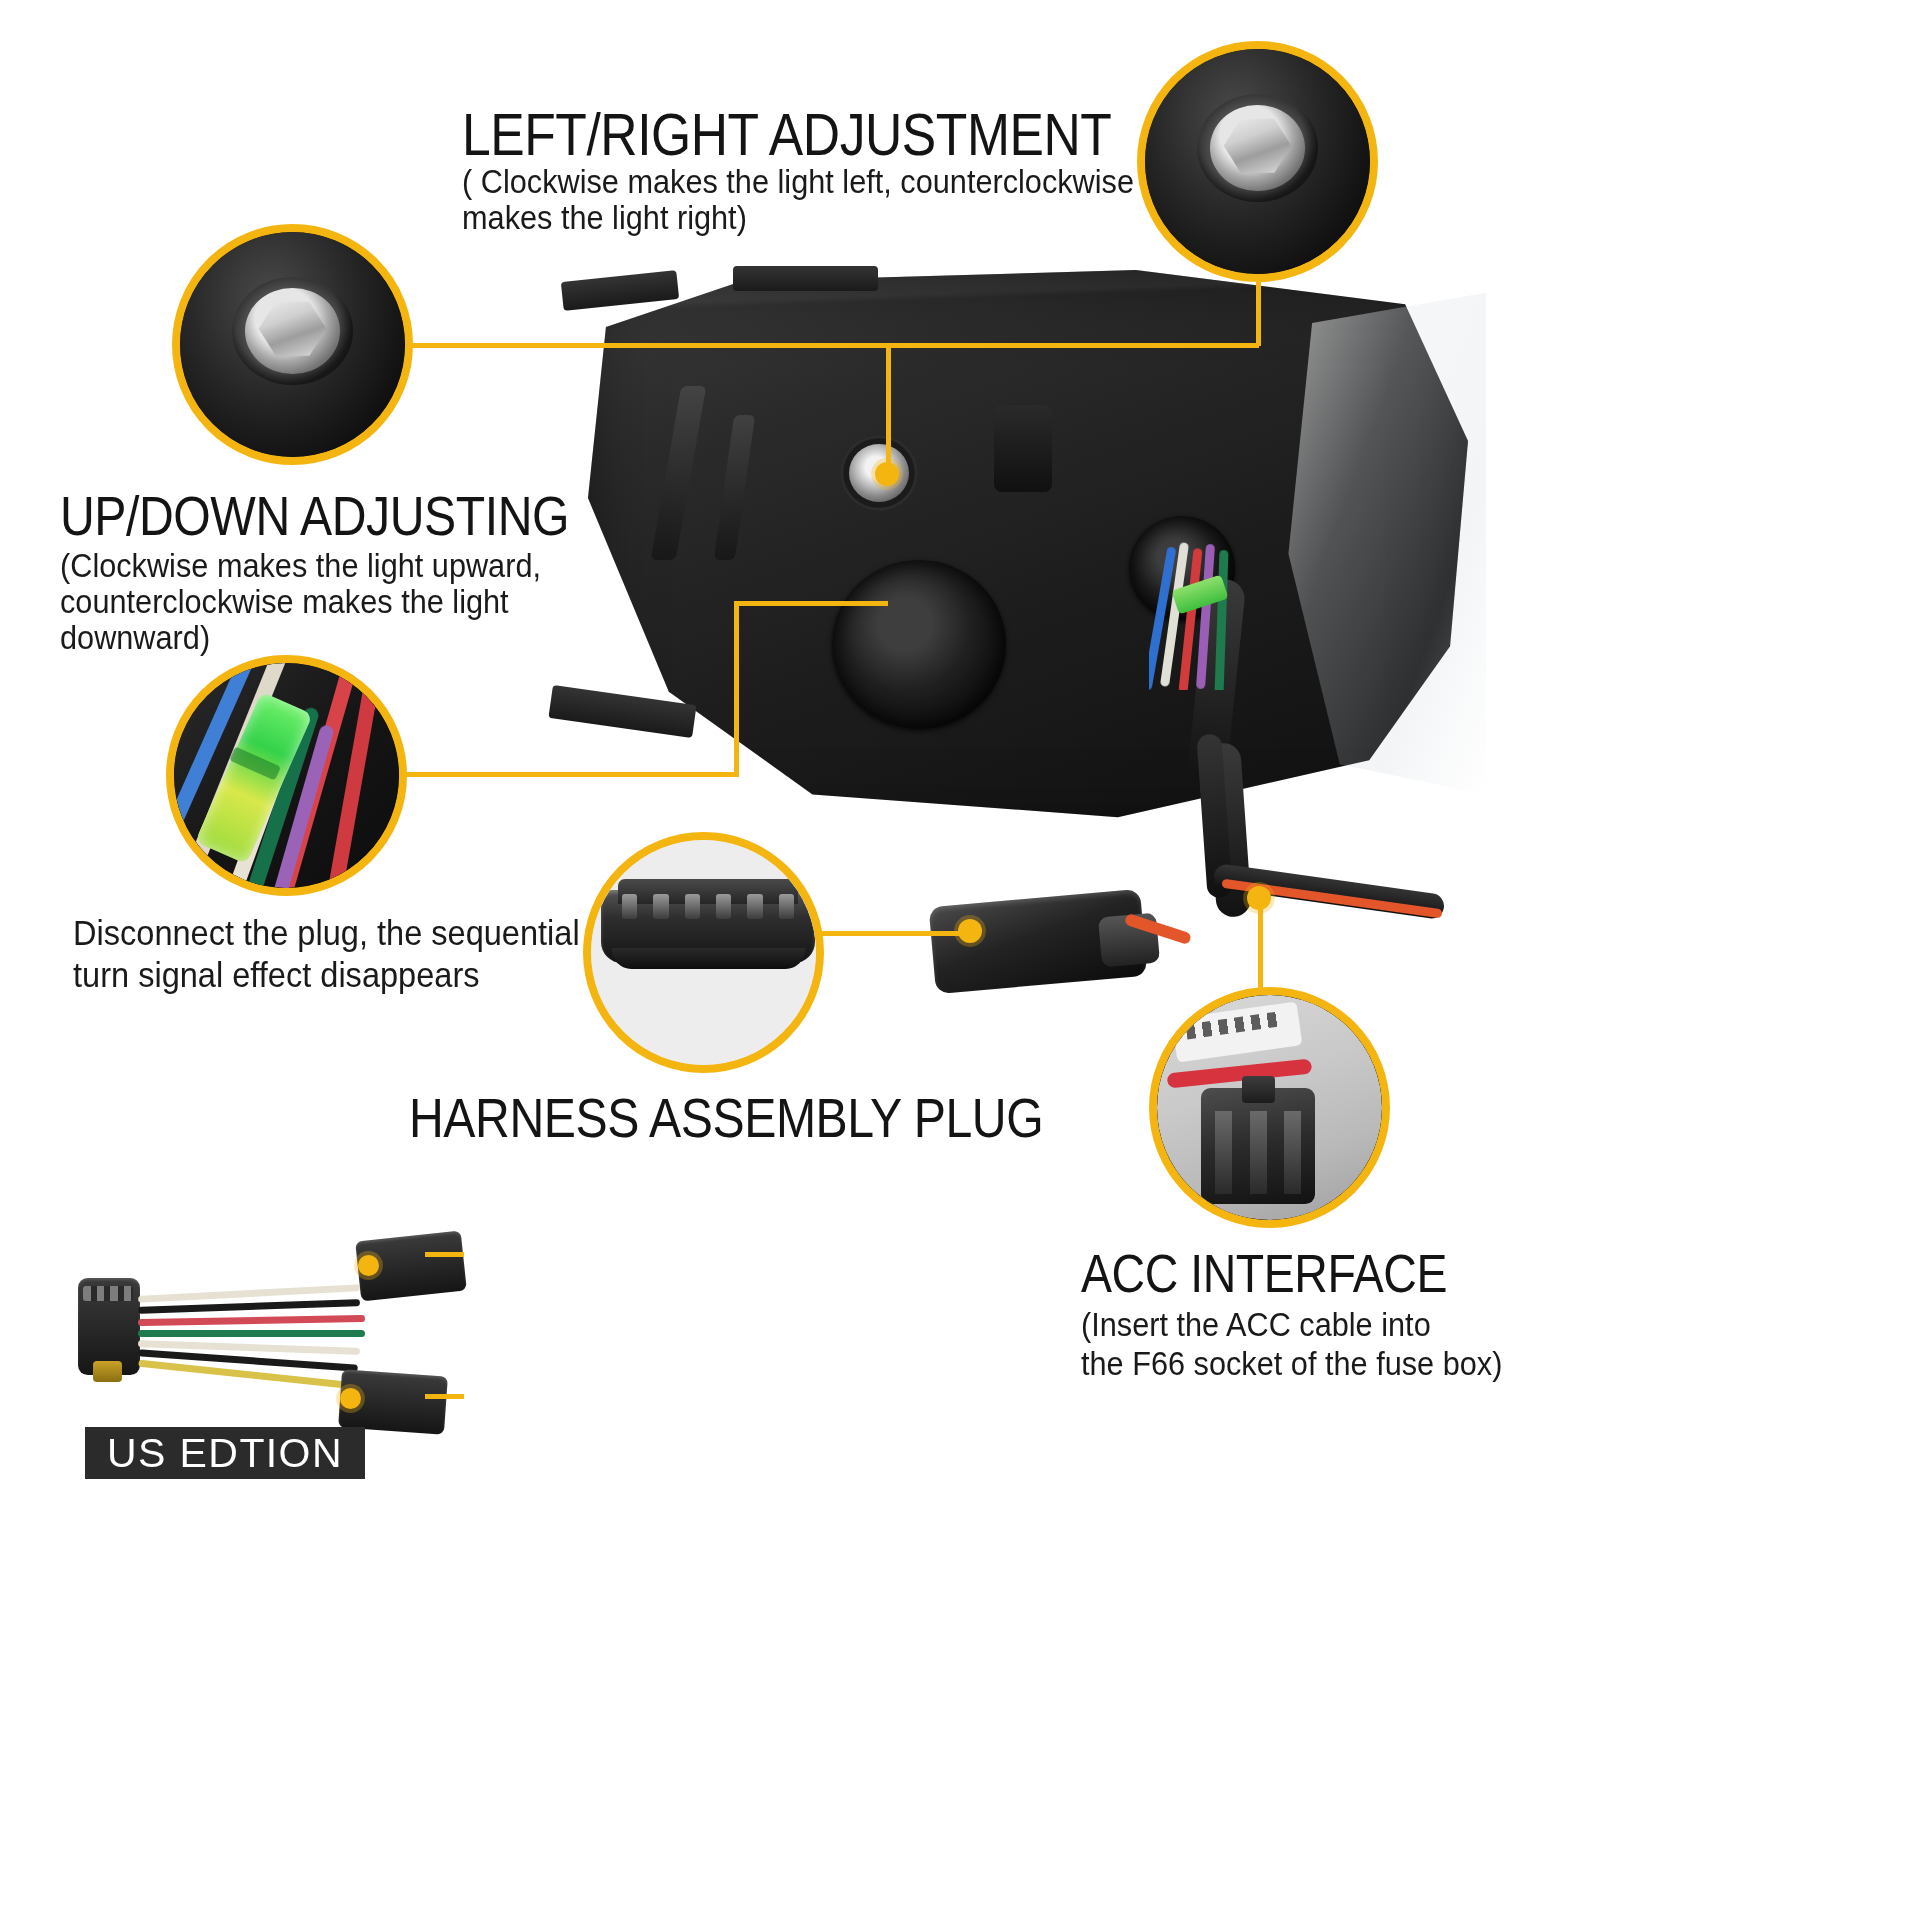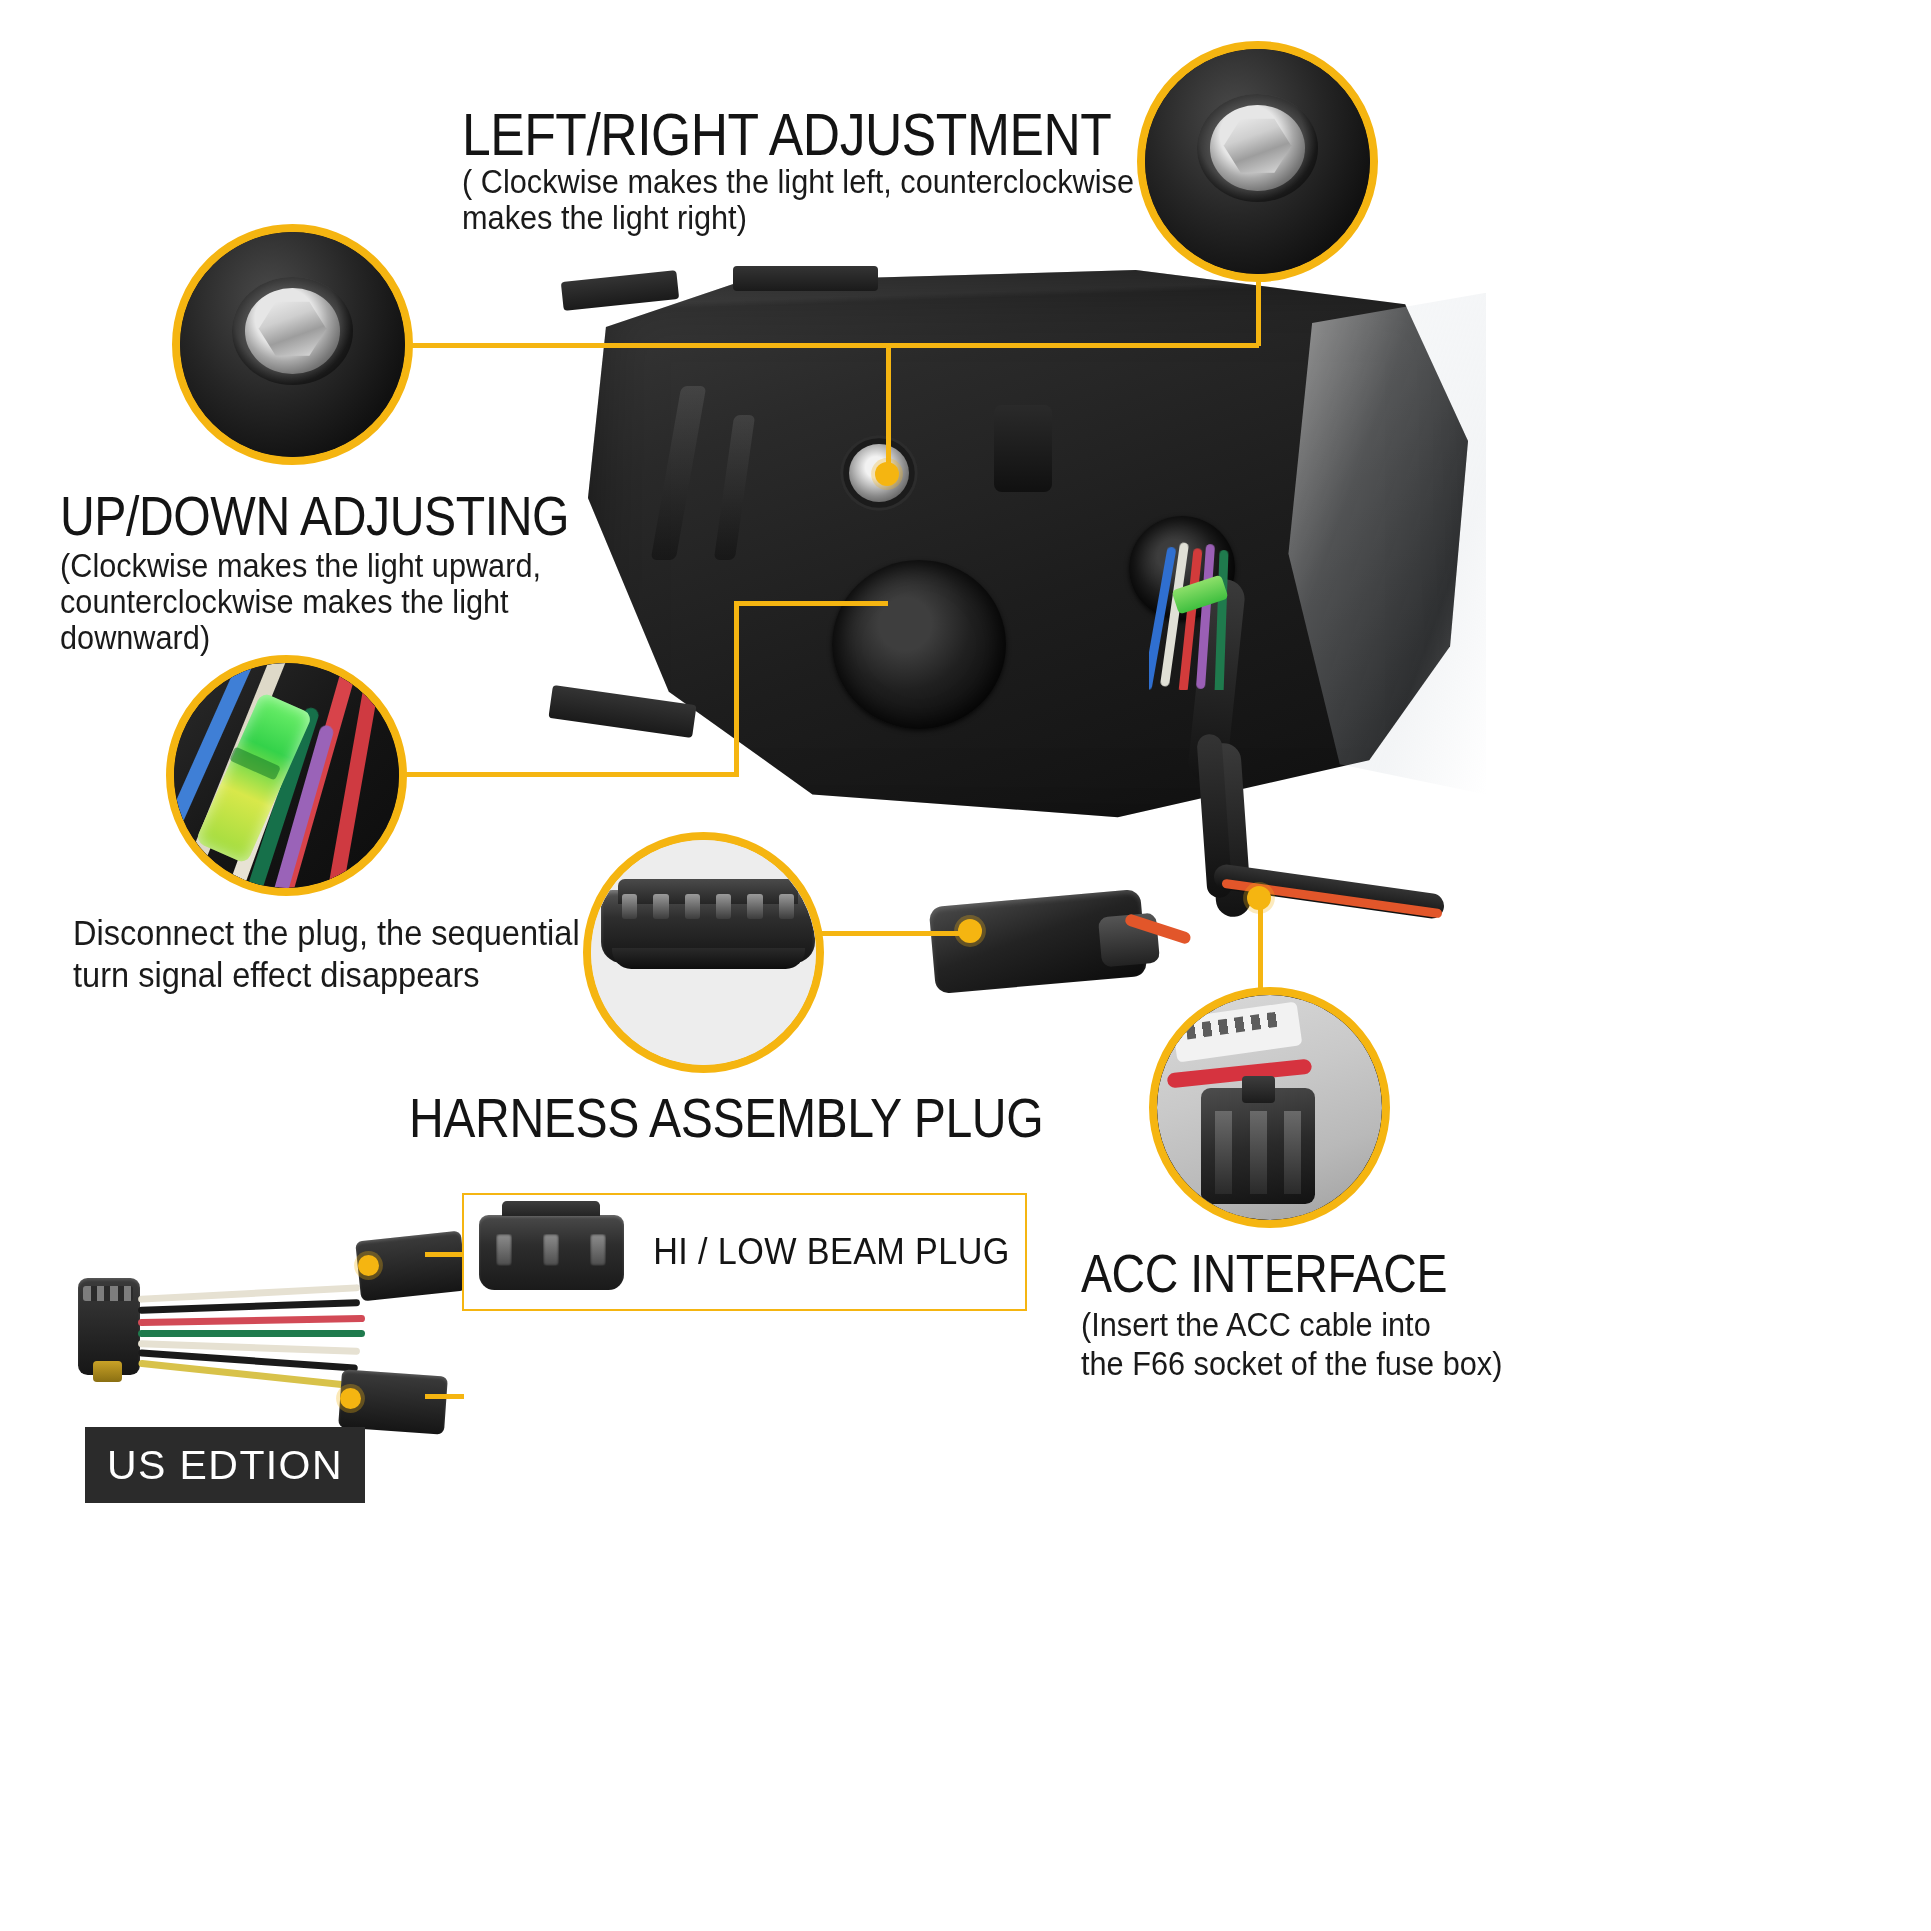--- a/index.html
+++ b/index.html
@@ -361,30 +361,18 @@
                 background:#f5b511; box-shadow:0 0 0 3.9px rgba(245,181,17,.3);"></div>
 
     <div class="hz-conn" style="left:272px; top:147px; width:106px; height:58px; transform:rotate(4deg);"></div>
     <div style="position:absolute; left:272px; top:162px; width:21px; height:21px; border-radius:50%;
                 background:#f5b511; box-shadow:0 0 0 3.9px rgba(245,181,17,.3);"></div>
   </div>
 
   <div class="lead h" style="left:425px; top:1252px; width:39px;"></div>
   <div class="lead h" style="left:425px; top:1394px; width:39px;"></div>
 
-  <div class="label-box" style="left:462px; top:1193px; width:565px; height:118px;">
-    <div class="pic">
-      <div class="connector-icon">
-        <div class="pins">
-            <i></i>
-            <i></i>
-            <i></i>
-          </div>
-      </div>
-    </div>
-    <div class="txt">HI / LOW BEAM PLUG</div>
-  </div>
-
-
-  <div class="us-badge" style="left:85px; top:1427px; width:280px; height:76px;">US EDTION</div>
+
+
+  <div class="us-badge" style="left:85px; top:1427px; width:280px; height:52px;">US EDTION</div>
 
 </div>
 
 
 </body></html>

